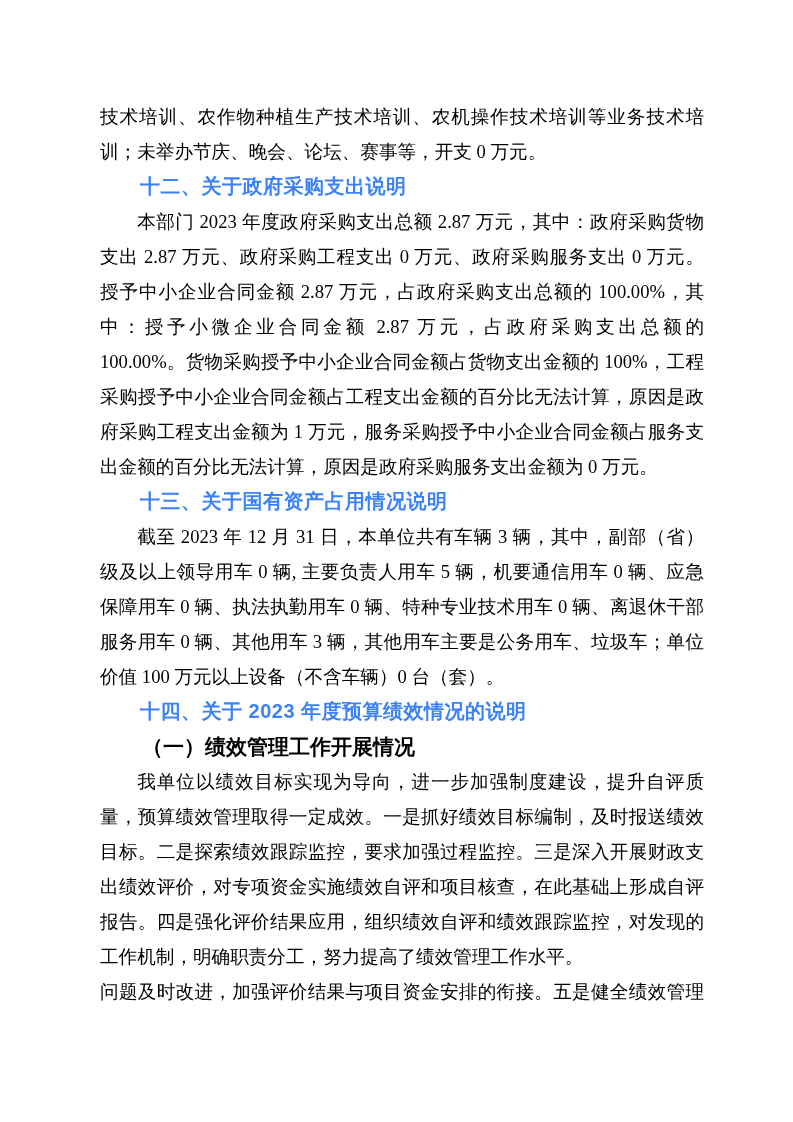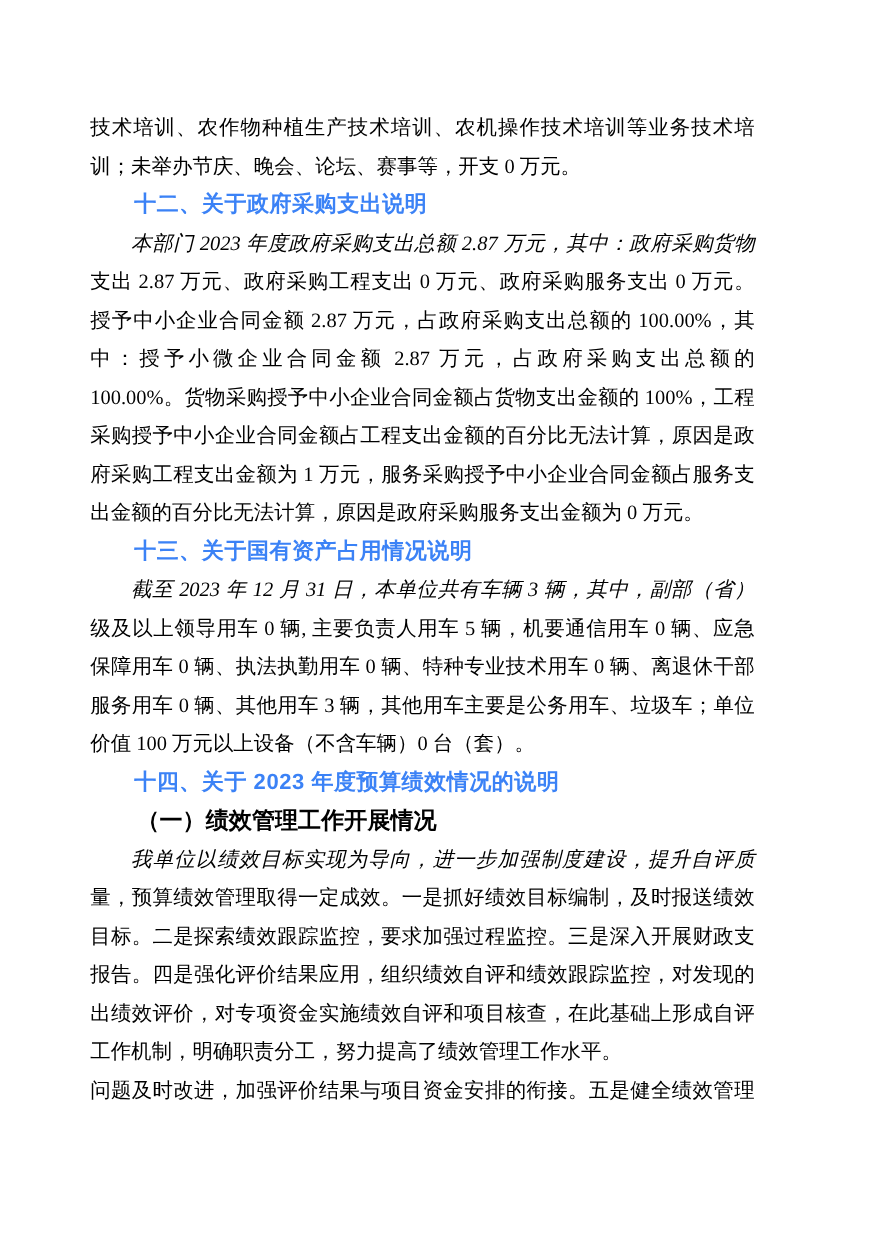--- a/index.html
+++ b/index.html
@@ -11,38 +11,37 @@
     position: relative;
     width: 793px;
     height: 1122px;
     background: #ffffff;
     overflow: hidden;
     font-family: "Liberation Serif", "DejaVu Serif", serif;
     color: #000000;
   }
   .content {
     position: absolute;
-    left: 82px;
+    left: 100px;
     top: 99px;
     width: 604px;
   }
   .line {
     font-family: "Liberation Serif", "DejaVu Serif", serif;
     font-size: 18.6px;
     line-height: 35px;
     color: #000000;
     text-align: left;
   }
   .line.fill {
     text-align: justify;
     text-align-last: justify;
   }
   .line.indent {
     text-indent: 2em;
-    font-style: italic;
   }
   .heading {
     font-family: "Liberation Sans", "DejaVu Sans", sans-serif;
     font-weight: bold;
     font-size: 20px;
     line-height: 35px;
     color: #3b82f6;
     text-indent: 2em;
     letter-spacing: 0.5px;
   }
@@ -82,19 +81,19 @@
         <div class="line fill">保障用车 0 辆、执法执勤用车 0 辆、特种专业技术用车 0 辆、离退休干部</div>
         <div class="line fill">服务用车 0 辆、其他用车 3 辆，其他用车主要是公务用车、垃圾车；单位</div>
         <div class="line">价值 100 万元以上设备（不含车辆）0 台（套）。</div>
       </div>
       <div class="heading">十四、关于 2023 年度预算绩效情况的说明</div>
       <div class="subheading">（一）绩效管理工作开展情况</div>
       <div>
         <div class="line fill indent">我单位以绩效目标实现为导向，进一步加强制度建设，提升自评质</div>
         <div class="line fill">量，预算绩效管理取得一定成效。一是抓好绩效目标编制，及时报送绩效</div>
         <div class="line fill">目标。二是探索绩效跟踪监控，要求加强过程监控。三是深入开展财政支</div>
+        <div class="line fill">出绩效评价，对专项资金实施绩效自评和项目核查，在此基础上形成自评</div>
         <div class="line fill">报告。四是强化评价结果应用，组织绩效自评和绩效跟踪监控，对发现的</div>
-        <div class="line fill">出绩效评价，对专项资金实施绩效自评和项目核查，在此基础上形成自评</div>
         <div class="line">工作机制，明确职责分工，努力提高了绩效管理工作水平。</div>
         <div class="line fill">问题及时改进，加强评价结果与项目资金安排的衔接。五是健全绩效管理</div>
       </div>
     </div>
 </div>
 
 </body></html>

